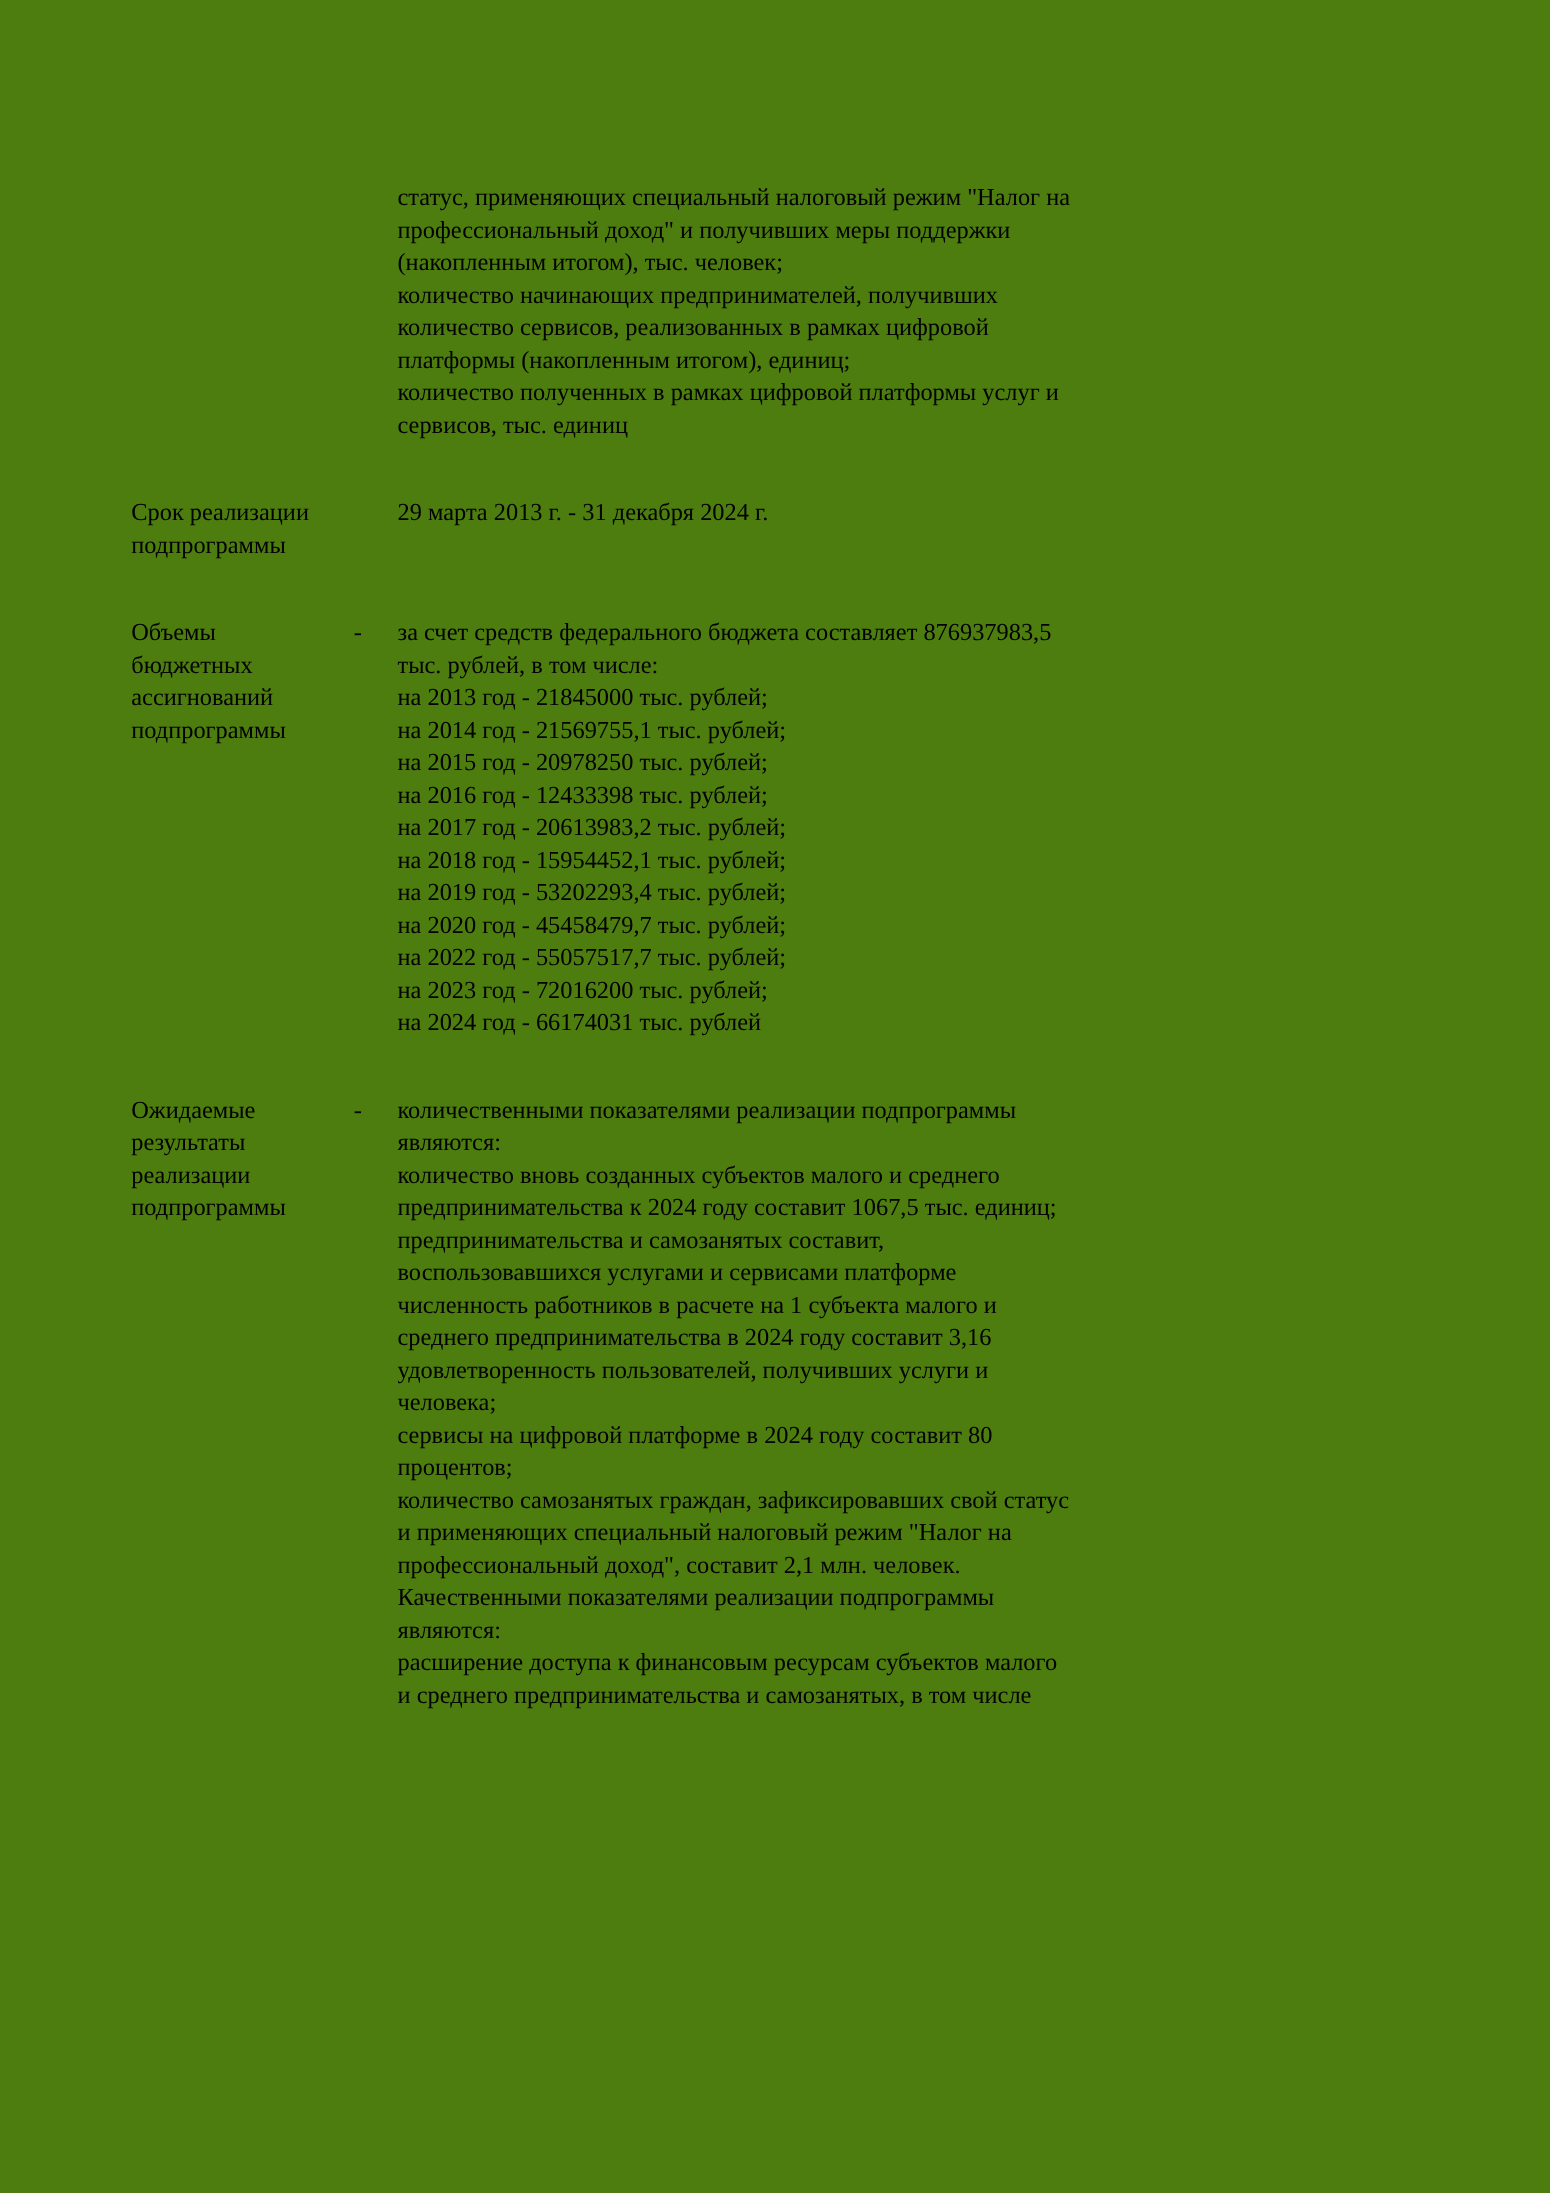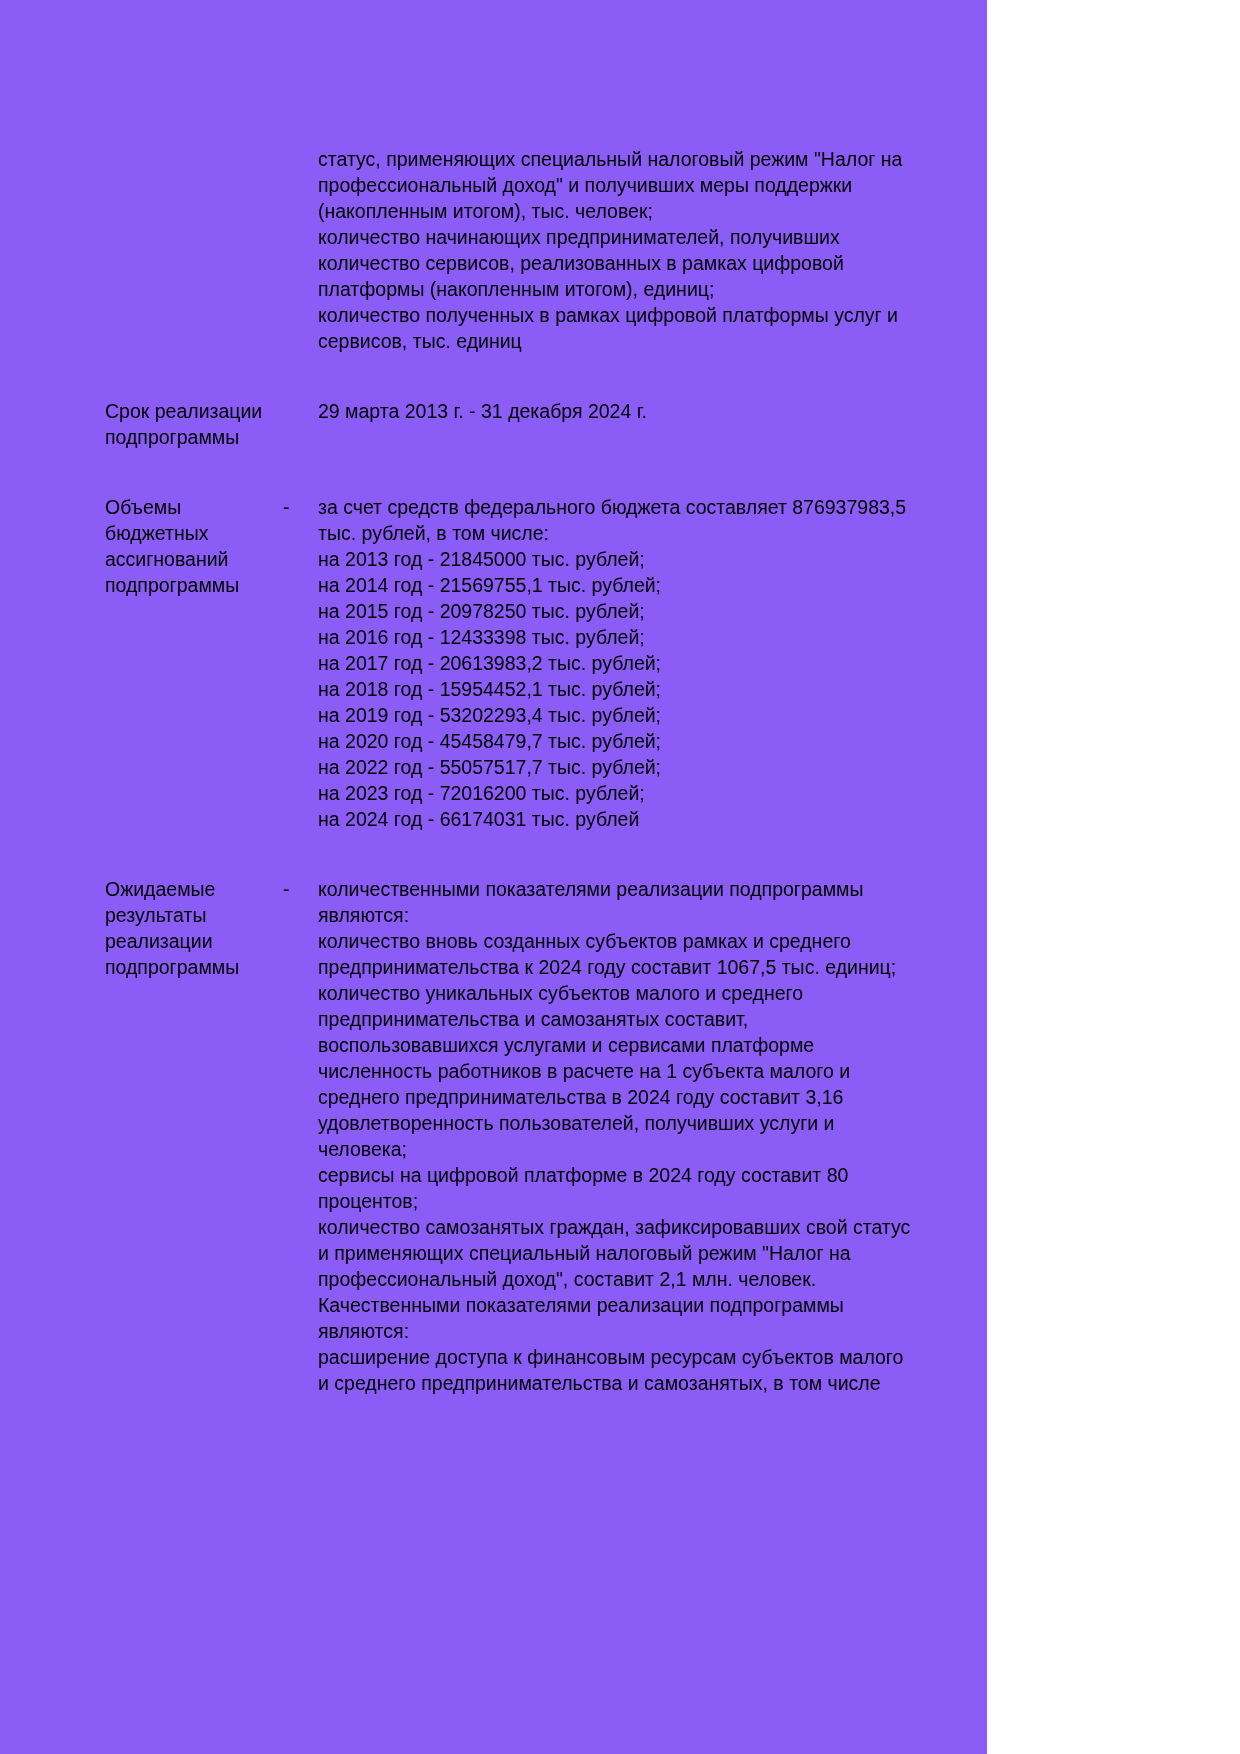--- a/index.html
+++ b/index.html
@@ -2,24 +2,24 @@
 <html><head>
 <meta charset="utf-8">
 <style>
   html, body {
     margin: 0;
     padding: 0;
     background: #ffffff;
   }
   .page {
     position: relative;
-    width: 987px;
+    width: 1240px;
     height: 1754px;
-    background: #8b5cf6;
-    font-family: Liberation Sans, sans-serif;
+    background: #4d7c0f;
+    font-family: Liberation Serif, serif;
     color: #000000;
     overflow: hidden;
   }
   .doc {
     position: absolute;
     top: 146px;
     left: 105px;
     width: 1030px;
   }
   .row {
@@ -98,23 +98,22 @@
         <div class="cell-label">
           <div class="line">Ожидаемые</div>
           <div class="line">результаты</div>
           <div class="line">реализации</div>
           <div class="line">подпрограммы</div>
         </div>
         <div class="cell-dash">-</div>
         <div class="cell-content">
           <div class="line">количественными показателями реализации подпрограммы</div>
           <div class="line">являются:</div>
-          <div class="line">количество вновь созданных субъектов рамках и среднего</div>
+          <div class="line">количество вновь созданных субъектов малого и среднего</div>
           <div class="line">предпринимательства к 2024 году составит 1067,5 тыс. единиц;</div>
-          <div class="line">количество уникальных субъектов малого и среднего</div>
           <div class="line">предпринимательства и самозанятых составит,</div>
           <div class="line">воспользовавшихся услугами и сервисами платформе</div>
           <div class="line">численность работников в расчете на 1 субъекта малого и</div>
           <div class="line">среднего предпринимательства в 2024 году составит 3,16</div>
           <div class="line">удовлетворенность пользователей, получивших услуги и</div>
           <div class="line">человека;</div>
           <div class="line">сервисы на цифровой платформе в 2024 году составит 80</div>
           <div class="line">процентов;</div>
           <div class="line">количество самозанятых граждан, зафиксировавших свой статус</div>
           <div class="line">и применяющих специальный налоговый режим "Налог на</div>

